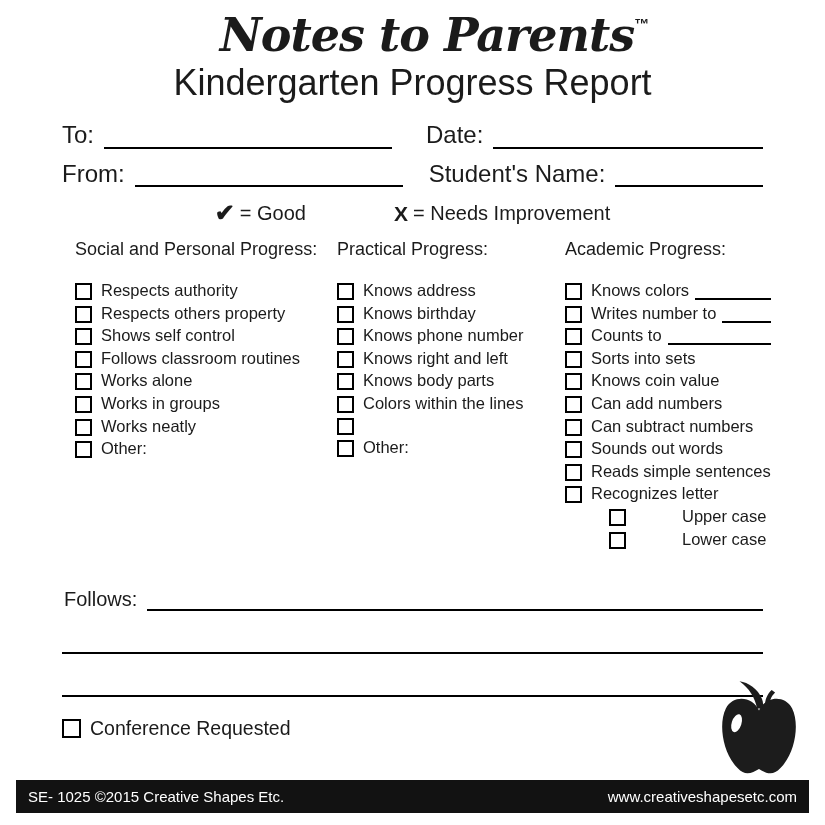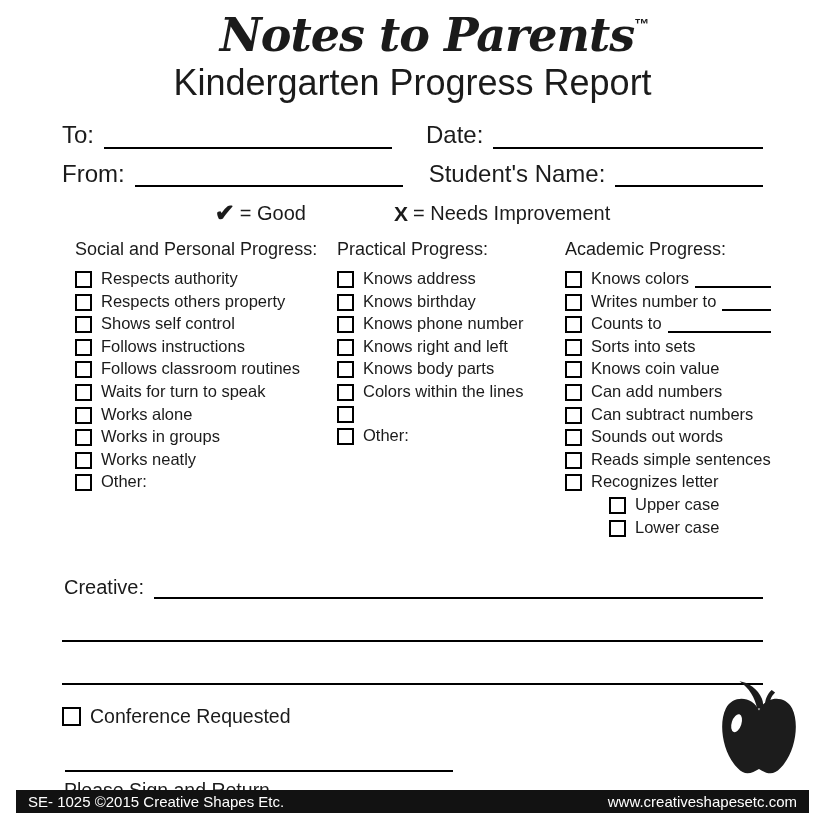--- a/index.html
+++ b/index.html
@@ -29,43 +29,43 @@
   .legend{display:flex;justify-content:center;align-items:center;margin-top:14px;font-size:20px;}
   .sym-check{font-size:24px;font-weight:700;line-height:1;}
   .sym-x{font-weight:700;font-size:21px;margin-left:88px;line-height:1;}
   .legend .eq{margin-left:5px;}
   
   .cols{display:flex;margin:14px 0 0 75px;width:675px;}
   .col{flex:0 0 auto;display:flex;flex-direction:column;}
   .col0{width:262px;}
   .col1{width:228px;}
   .col2{flex:1 1 auto;}
-  .col-header{font-size:18px;margin-bottom:9px;white-space:nowrap;}
+  .col-header{font-size:18px;margin-bottom:21px;white-space:nowrap;}
   .item{display:flex;align-items:flex-end;margin-bottom:3.6px;min-height:18px;}
   .cb{width:13px;height:13px;border:2px solid #000;background:#fff;flex:0 0 auto;margin-right:9px;}
   .lbl{font-size:16.5px;white-space:nowrap;}
   .fill-line{flex:1 1 auto;border-bottom:2px solid #000;height:12px;margin-left:6px;}
-  .sub{margin-left:44px;}
+  .sub{margin-left:44px;gap:47px;}
   
   .comments{display:flex;align-items:flex-end;margin:36px 62px 0 64px;}
   .comments-label{font-size:20px;white-space:nowrap;}
   .comments-line{flex:1;border-bottom:2px solid #000;height:20px;margin-left:10px;}
   .cline{border-bottom:2px solid #000;height:41px;margin:0 62px 0 62px;}
   
   .conference{display:flex;align-items:center;margin:20px 0 0 62px;}
   .conf-cb{width:15px;height:15px;border:2px solid #000;background:#fff;margin-right:9px;}
   .conf-label{font-size:19.5px;}
   
   .sigline{width:388px;border-bottom:2px solid #000;height:38px;margin:4px 0 0 65px;}
   .sign-label{font-size:19.5px;margin:7px 0 0 64px;}
   
   .apple{position:absolute;right:27px;bottom:44px;width:78px;height:102px;}
   
   .footer{
-    position:absolute;left:16px;right:16px;bottom:12px;height:23px;
+    position:absolute;left:16px;right:16px;bottom:12px;height:33px;
     background:#121212;color:#fff;display:flex;justify-content:space-between;
     align-items:center;padding:0 12px;font-size:15px;
   }
 </style>
 </head>
 <body>
 
 <div class="page">
 
   <div class="title">
@@ -105,29 +105,21 @@
         <div class="item">
           <span class="cb"></span>
           <span class="lbl">Respects others property</span>
         </div>
         <div class="item">
           <span class="cb"></span>
           <span class="lbl">Shows self control</span>
         </div>
         <div class="item">
           <span class="cb"></span>
-          <span class="lbl">Follows instructions</span>
-        </div>
-        <div class="item">
-          <span class="cb"></span>
           <span class="lbl">Follows classroom routines</span>
-        </div>
-        <div class="item">
-          <span class="cb"></span>
-          <span class="lbl">Waits for turn to speak</span>
         </div>
         <div class="item">
           <span class="cb"></span>
           <span class="lbl">Works alone</span>
         </div>
         <div class="item">
           <span class="cb"></span>
           <span class="lbl">Works in groups</span>
         </div>
         <div class="item">
@@ -223,21 +215,21 @@
           <span class="lbl">Upper case</span>
         </div>
         <div class="item sub">
           <span class="cb"></span>
           <span class="lbl">Lower case</span>
         </div>
       </div>
     </div>
 
   <div class="comments">
-    <span class="comments-label">Creative:</span>
+    <span class="comments-label">Follows:</span>
     <span class="comments-line"></span>
   </div>
   <div class="cline"></div>
   <div class="cline"></div>
 
   <div class="conference">
     <span class="conf-cb"></span>
     <span class="conf-label">Conference Requested</span>
   </div>
 

